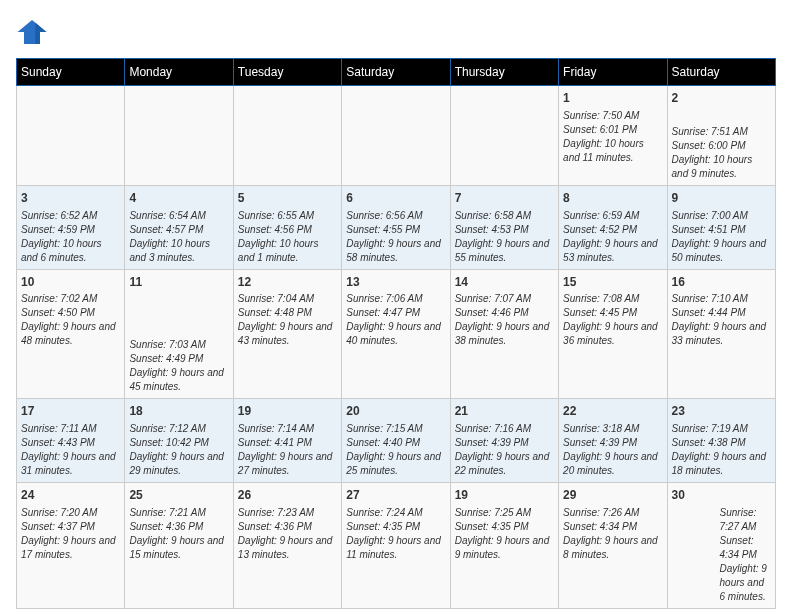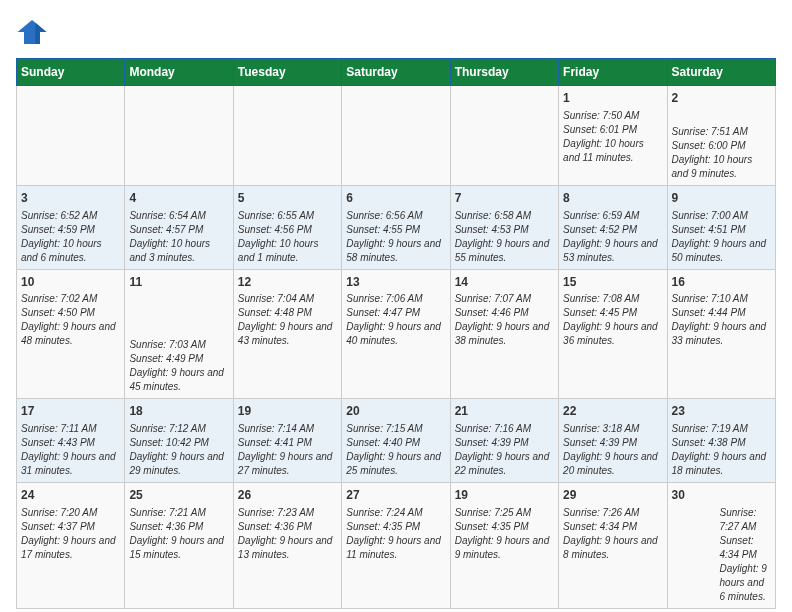--- a/index.html
+++ b/index.html
@@ -44,26 +44,26 @@
       font-size: 14px;
       font-weight: normal;
       color: #555;
     }
     table {
       width: 100%;
       border-collapse: collapse;
       font-size: 11px;
     }
     thead tr th {
-      background-color: #15803d;
+      background-color: #000000;
       color: #fff;
       padding: 6px 4px;
       text-align: left;
       font-size: 12px;
-      font-weight: bold;
+      font-weight: normal;
       border: 1px solid #1a5fa8;
     }
     tbody tr td {
       border: 1px solid #ccc;
       padding: 4px;
       vertical-align: top;
       width: 14.28%;
       min-height: 80px;
       color: #333;
       line-height: 1.4;

